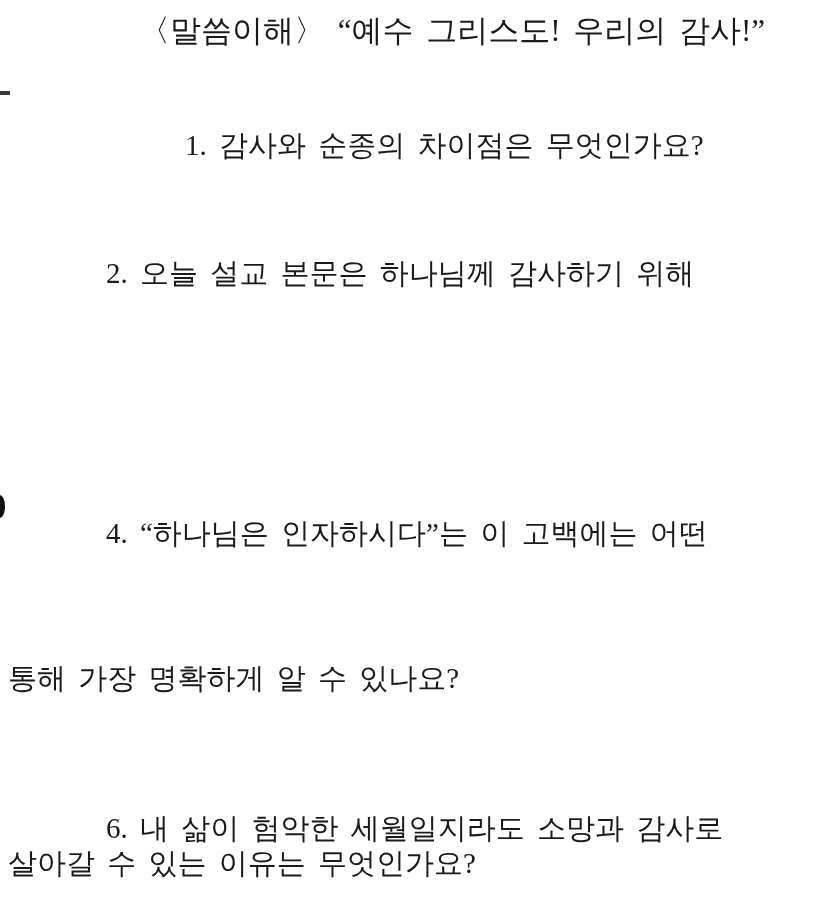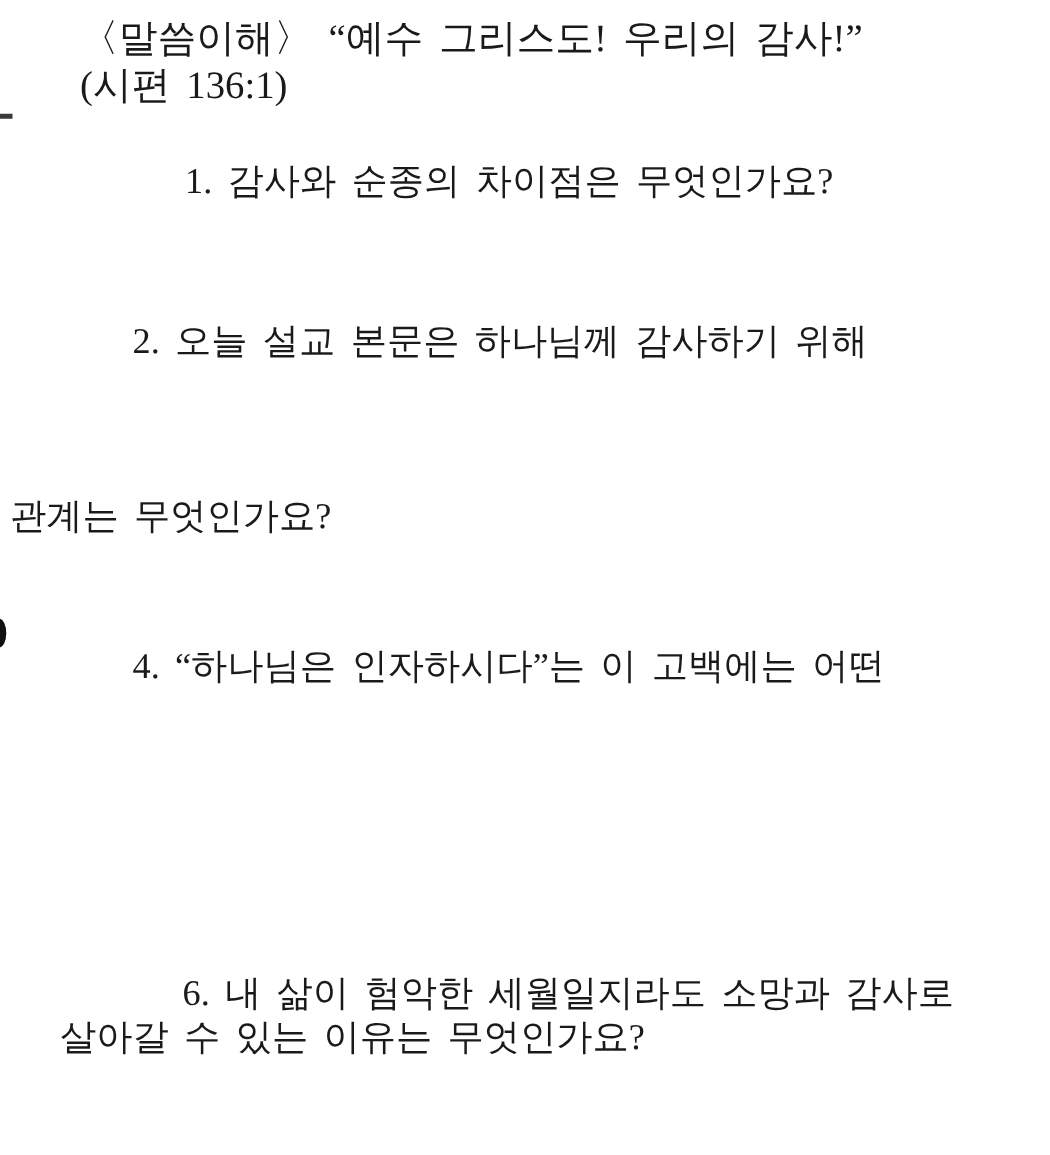--- a/index.html
+++ b/index.html
@@ -40,77 +40,76 @@
   }
 
   
   .title {
     position: absolute;
     top: 12px;
     left: 0;
     width: 100%;
     box-sizing: border-box;
     padding-left: 64px;
-    text-align: left;
+    text-align: center;
     font-size: 31px;
     line-height: 37px;
   }
 
   
   .q {
     position: absolute;
     left: 0;
     width: 100%;
     margin: 0;
     box-sizing: border-box;
   }
   .q .line {
     display: block;
     padding-left: 8px;
     white-space: nowrap;
   }
   .q .line.first { padding-left: 106px; }
-  .q1 { top: 128px; }
+  .q1 { top: 128px; padding-left: 37px; }
   .q1 .line.first { padding-left: 148px; }
   .q2 { top: 256px; }
   .q3 { top: 396px; }
   .q4 { top: 516px; }
   .q5 { top: 661px; }
-  .q6 { top: 778px; padding-left: 40px; }
+  .q6 { top: 811px; }
 </style>
 </head>
 <body>
 
 <div class="page">
 
   <div class="scan-dash"></div>
   <div class="scan-hole"></div>
 
   <header class="title">
     <div>〈말씀이해〉 “예수 그리스도! 우리의 감사!”</div>
-    <div>(시편 136:1)</div>
   </header>
 
   <p class="q q1">
     <span class="line first">1. 감사와 순종의 차이점은 무엇인가요?</span>
   </p>
 
   <p class="q q2">
     <span class="line first">2. 오늘 설교 본문은 하나님께 감사하기 위해</span>
   </p>
 
   <p class="q q3">
-    <span class="line">관계는 무엇인가요?</span>
   </p>
 
   <p class="q q4">
     <span class="line first">4. “하나님은 인자하시다”는 이 고백에는 어떤</span>
   </p>
 
   <p class="q q5">
+    <span class="line">통해 가장 명확하게 알 수 있나요?</span>
   </p>
 
   <p class="q q6">
     <span class="line first">6. 내 삶이 험악한 세월일지라도 소망과 감사로</span>
     <span class="line">살아갈 수 있는 이유는 무엇인가요?</span>
   </p>
 
 </div>
 
 </body></html>

